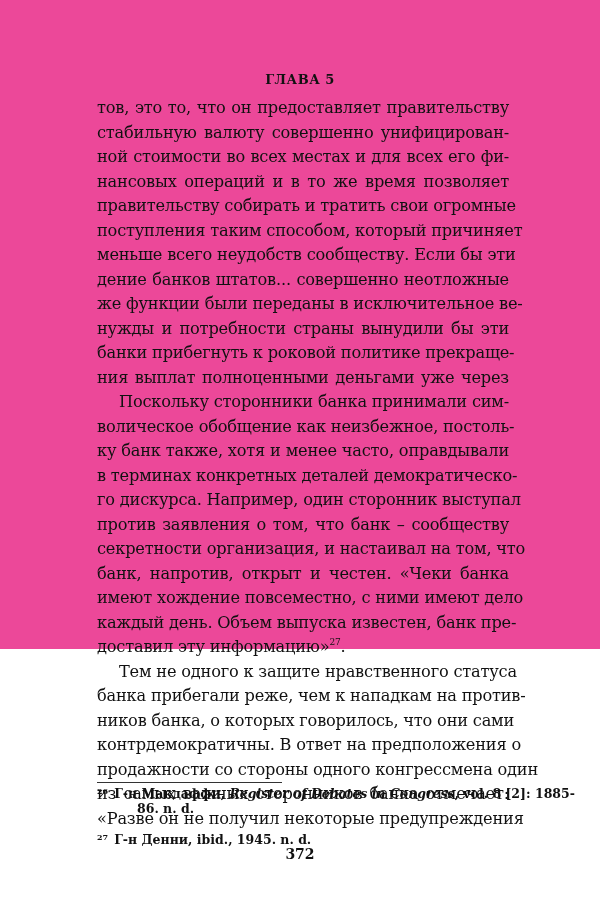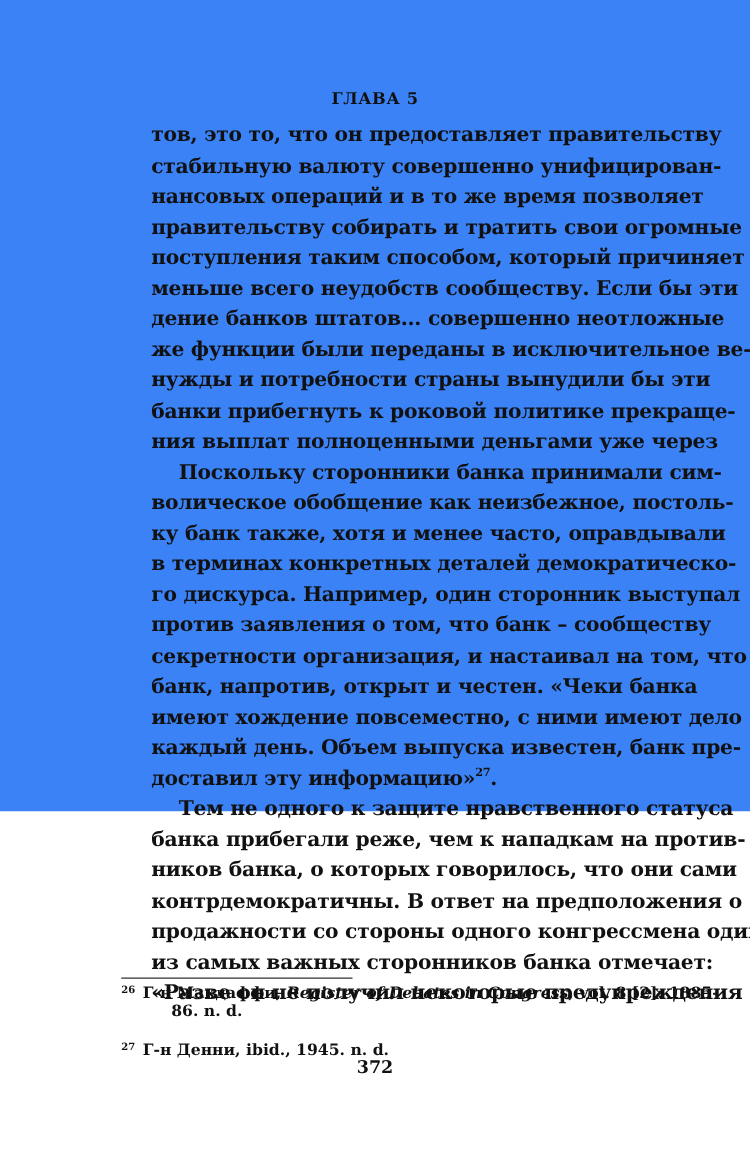--- a/index.html
+++ b/index.html
@@ -1,34 +1,33 @@
 <!DOCTYPE html>
 <html><head>
 <meta charset="utf-8">
 <style>
   html, body { margin: 0; padding: 0; background: #ffffff; }
   body { width: 600px; height: 920px; position: relative; overflow: hidden; }
   .page {
     position: absolute; left: 0; top: 0; width: 600px; height: 649px;
-    background: #3b82f6; color: #111;
+    background: #ec4899; color: #111;
     font-family: "DejaVu Serif", "Liberation Serif", serif;
   }
   .header {
     position: absolute; top: 72px; left: 0; width: 600px;
     text-align: center; font-size: 13px; font-weight: bold; letter-spacing: 0.5px;
   }
   .body-text {
     position: absolute; left: 97px; top: 96px; width: 412px;
   }
   .line {
     display: block; height: 24.5px; line-height: 24.5px;
-    font-size: 16.2px; font-weight: bold; white-space: nowrap;
+    font-size: 16.2px; font-weight: normal; white-space: nowrap;
     text-align: justify; text-align-last: justify;
     letter-spacing: -0.2px;
-    margin-left: 24px;
   }
   .line.last { text-align-last: left; }
   .line.indent { padding-left: 22px; }
   sup { font-size: 9px; line-height: 0; vertical-align: 7px; }
   .fn-rule {
     position: absolute; left: 97px; top: 782px; width: 185px; height: 0;
     border-top: 1px solid #333;
   }
   .footnotes {
     position: absolute; left: 97px; top: 784px; width: 412px;
@@ -46,20 +45,21 @@
 </style>
 </head>
 <body>
 
 <div class="page">
   <div class="header">ГЛАВА 5</div>
 
   <div class="body-text">
     <span class="line">тов, это то, что он предоставляет правительству</span>
     <span class="line">стабильную валюту совершенно унифицирован-</span>
+    <span class="line">ной стоимости во всех местах и для всех его фи-</span>
     <span class="line">нансовых операций и в то же время позволяет</span>
     <span class="line">правительству собирать и тратить свои огромные</span>
     <span class="line">поступления таким способом, который причиняет</span>
     <span class="line">меньше всего неудобств сообществу. Если бы эти</span>
     <span class="line">дение банков штатов... совершенно неотложные</span>
     <span class="line">же функции были переданы в исключительное ве-</span>
     <span class="line">нужды и потребности страны вынудили бы эти</span>
     <span class="line">банки прибегнуть к роковой политике прекраще-</span>
     <span class="line">ния выплат полноценными деньгами уже через</span>
     <span class="line indent">Поскольку сторонники банка принимали сим-</span>

